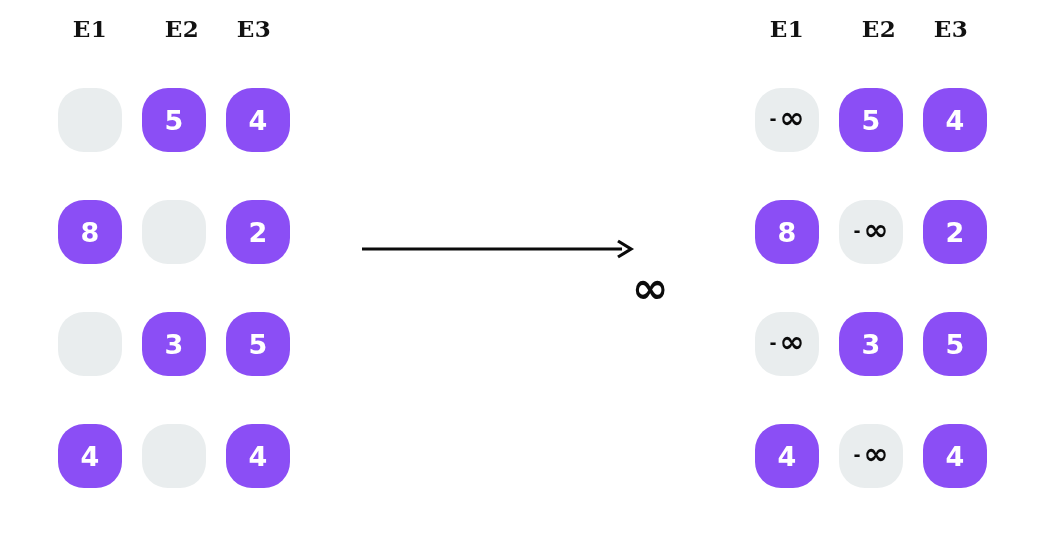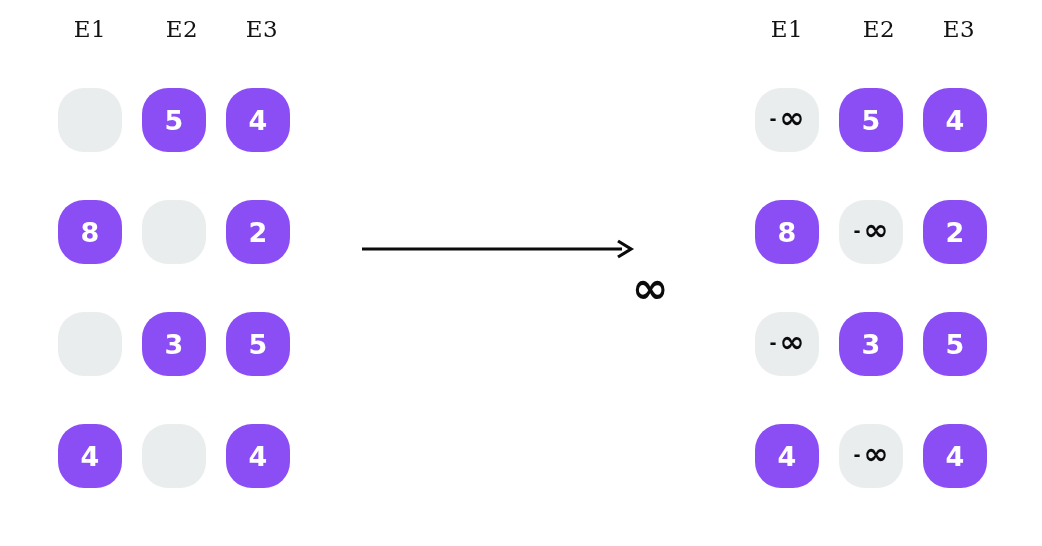--- a/index.html
+++ b/index.html
@@ -38,29 +38,29 @@
     left: 0;
     width: 300px;
     height: 34px;
   }
   .col-label {
     position: absolute;
     top: 0;
     width: 64px;
     text-align: center;
     font-family: "DejaVu Serif", "Liberation Serif", serif;
-    font-weight: normal;
+    font-weight: bold;
     font-size: 23px;
     letter-spacing: 0.5px;
     color: #121212;
     line-height: 34px;
   }
   .col-label.c0 { left: 8px; }
   .col-label.c1 { left: 100px; }
-  .col-label.c2 { left: 180px; }
+  .col-label.c2 { left: 172px; }
 
   .grid {
     position: absolute;
     top: 88px;
     left: 8px;
     display: grid;
     grid-template-columns: repeat(3, 64px);
     grid-template-rows: repeat(4, 64px);
     column-gap: 20px;
     row-gap: 48px;

